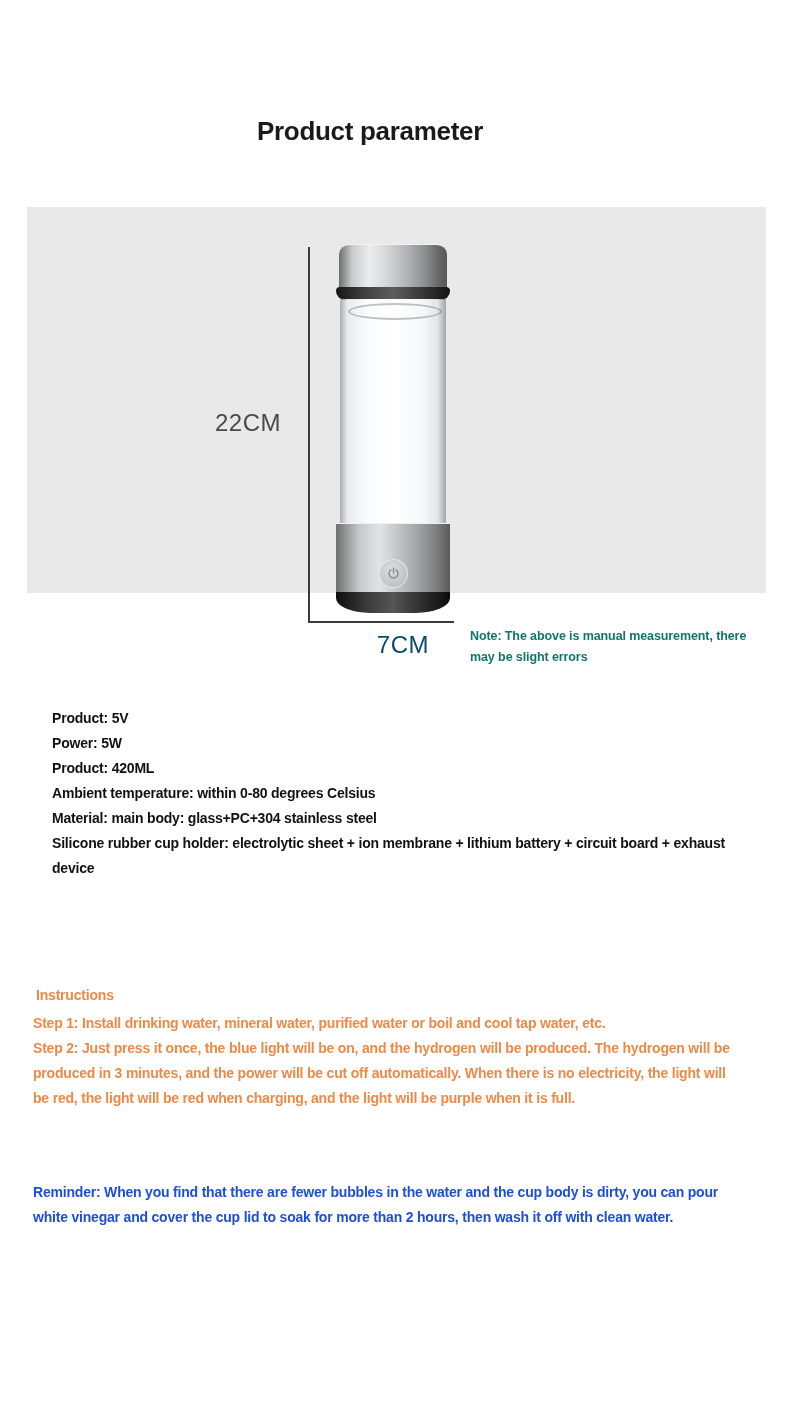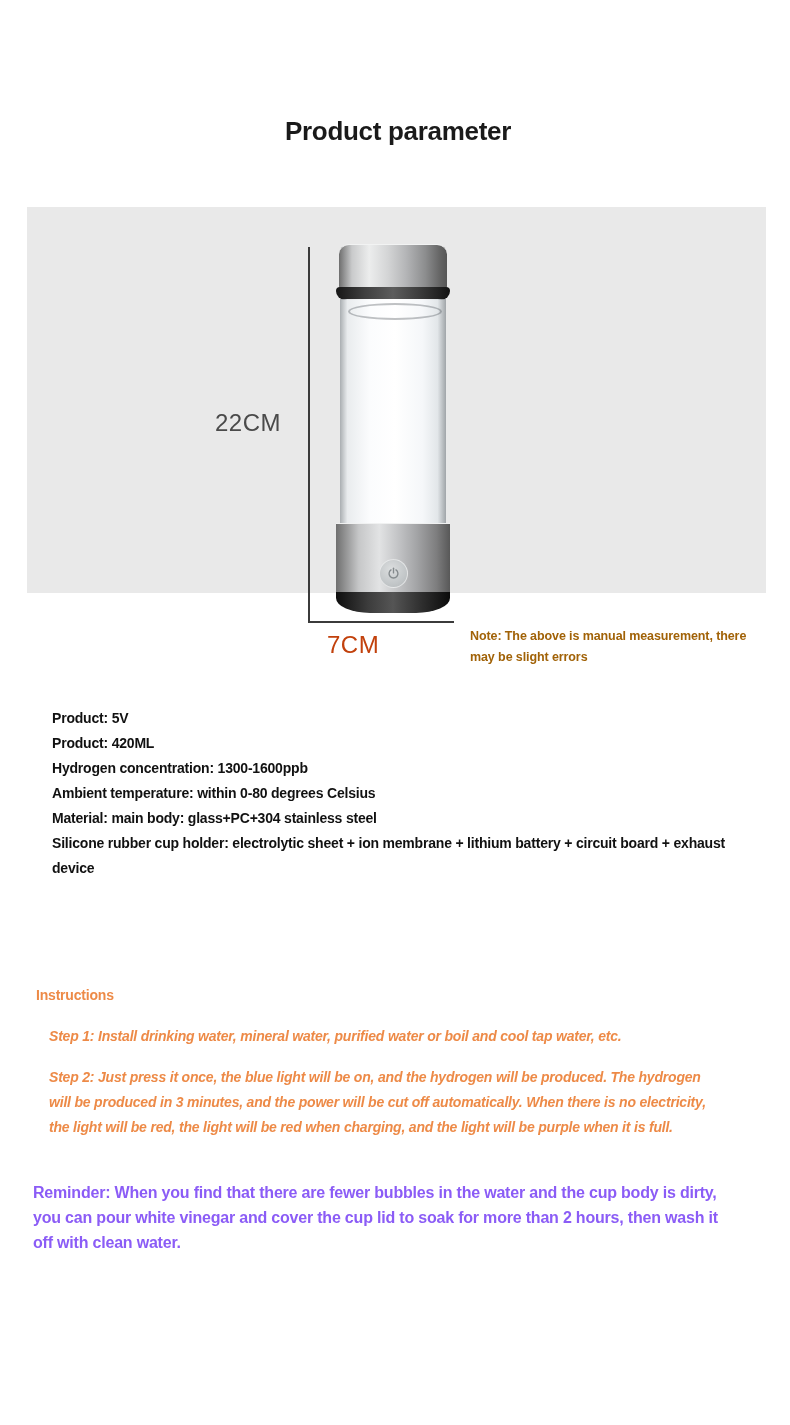--- a/index.html
+++ b/index.html
@@ -15,21 +15,20 @@
 
   
   .page-title {
     position: absolute;
     top: 116px; left: 0; width: 740px;
     text-align: center;
     font-size: 26px; font-weight: 700;
     letter-spacing: -0.3px;
     color: #1a1a1a;
     margin: 0;
-    padding-left: 28px;
   }
 
   
   .panel {
     position: absolute;
     left: 27px; top: 207px;
     width: 739px; height: 386px;
     background: #e9e9e9;
   }
 
@@ -37,30 +36,30 @@
   .bracket {
     position: absolute;
     left: 281px; top: 40px;
     width: 144px; height: 374px;
     border-left: 2px solid #3b3b3b;
     border-bottom: 2px solid #3b3b3b;
   }
 
   .dim { position: absolute; font-size: 24px; letter-spacing: 0.5px; }
   .dim-h { left: 168px; top: 202px; width: 106px; text-align: center; color: #4a4a4a; }
-  .dim-w { left: 300px; top: 424px; width: 110px; text-align: left; color: #c2410c; }
+  .dim-w { left: 292px; top: 424px; width: 110px; text-align: right; color: #0c4a6e; }
 
   .note {
     position: absolute;
     left: 443px; top: 419px;
     width: 292px;
     font-size: 12.5px; font-weight: 700;
     line-height: 21px;
     letter-spacing: -0.1px;
-    color: #a16207;
+    color: #0f766e;
   }
 
   
   .bottle { position: absolute; left: 0; top: 0; width: 739px; height: 466px; pointer-events: none; }
 
   .cap {
     position: absolute;
     left: 312px; top: 37px; width: 108px; height: 44px;
     border-radius: 10px 10px 3px 3px;
     background: linear-gradient(90deg,
@@ -128,28 +127,28 @@
 
   
   .instructions {
     position: absolute;
     left: 33px; top: 980px; width: 706px;
     color: #ed8a47;
     font-size: 14px; font-weight: 700;
     letter-spacing: -0.2px;
   }
   .instructions .ins-heading { line-height: 25px; margin: 3px; }
-  .instructions p { line-height: 25px; margin: 16px; font-style: italic; }
+  .instructions p { line-height: 25px; margin: 0; }
 
   
   .reminder {
     position: absolute;
     left: 33px; top: 1180px; width: 692px;
-    color: #8b5cf6;
-    font-size: 16px; font-weight: 700;
+    color: #1d4ed8;
+    font-size: 14px; font-weight: 700;
     letter-spacing: -0.2px;
   }
   .reminder p { line-height: 25px; margin: 0; }
 </style>
 </head>
 <body>
 
 <div class="page">
 
   <h1 class="page-title">Product parameter</h1>
@@ -173,22 +172,22 @@
 
     <div class="bracket"></div>
     <div class="dim dim-h">22CM</div>
     <div class="dim dim-w">7CM</div>
     <div class="note">Note: The above is manual measurement, there may be slight errors</div>
 
   </section>
 
   <section class="specs">
     <div class="spec-line">Product: 5V</div>
+    <div class="spec-line">Power: 5W</div>
     <div class="spec-line">Product: 420ML</div>
-    <div class="spec-line">Hydrogen concentration: 1300-1600ppb</div>
     <div class="spec-line">Ambient temperature: within 0-80 degrees Celsius</div>
     <div class="spec-line">Material: main body: glass+PC+304 stainless steel</div>
     <div class="spec-line">Silicone rubber cup holder: electrolytic sheet + ion membrane + lithium battery + circuit board + exhaust device</div>
   </section>
 
   <section class="instructions">
     <div class="ins-heading">Instructions</div>
     <p>Step 1: Install drinking water, mineral water, purified water or boil and cool tap water, etc.</p>
     <p>Step 2: Just press it once, the blue light will be on, and the hydrogen will be produced. The hydrogen will be produced in 3 minutes, and the power will be cut off automatically. When there is no electricity, the light will be red, the light will be red when charging, and the light will be purple when it is full.</p>
   </section>

